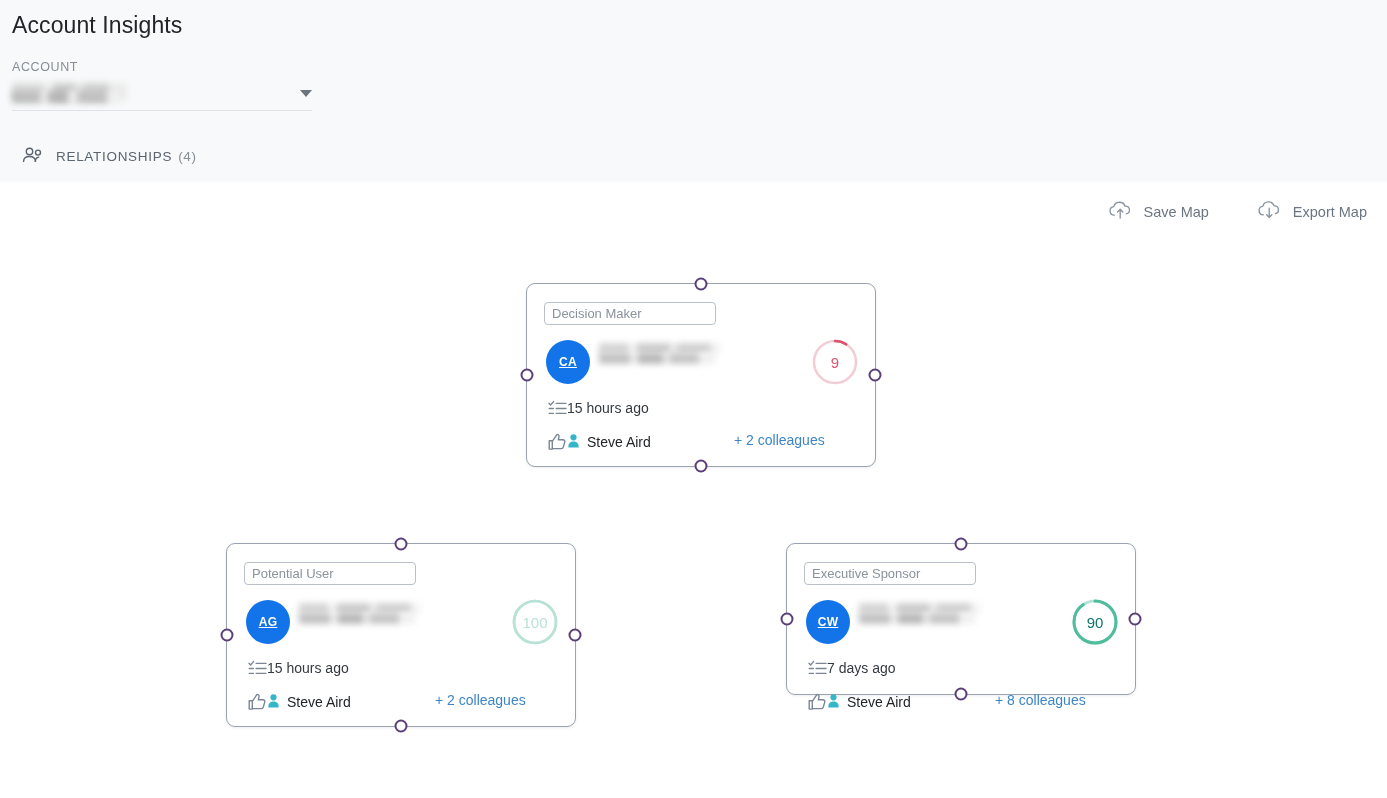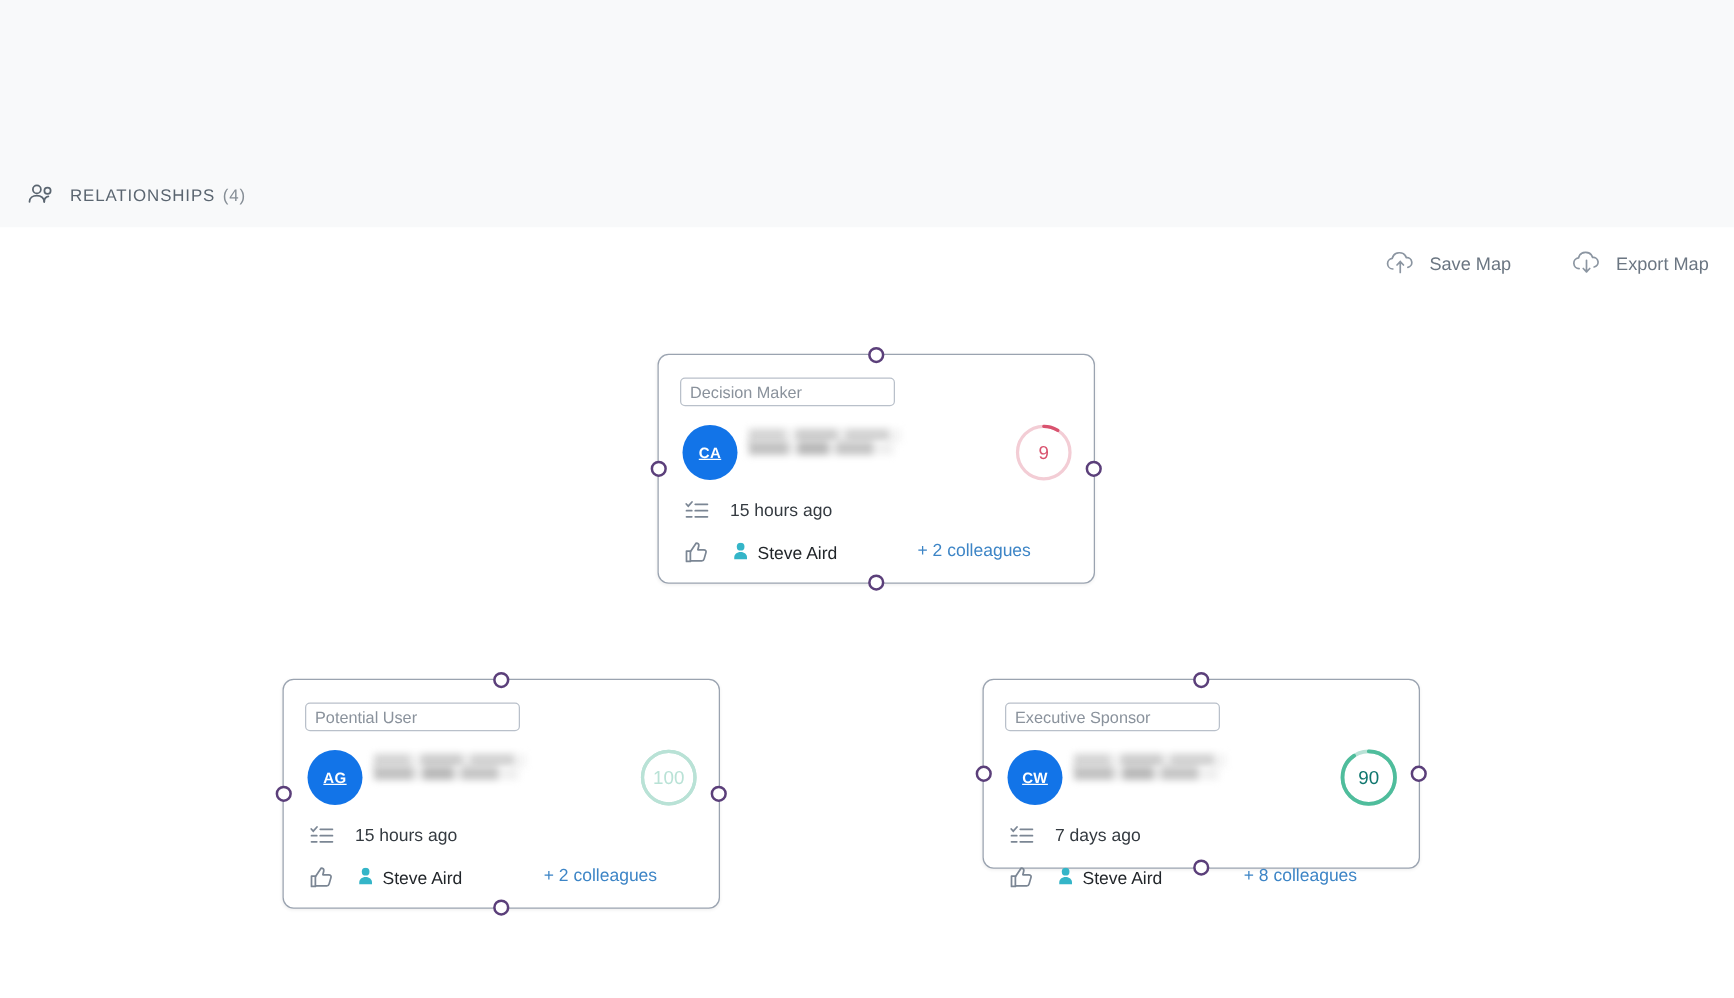--- a/index.html
+++ b/index.html
@@ -143,22 +143,22 @@
     width: 48px; height: 48px;
   }
   .score .val {
     position: absolute; inset: 0;
     display: flex; align-items: center; justify-content: center;
     font-size: 15px; font-weight: 400;
   }
   .row {
     position: absolute; left: 0; display: flex; align-items: center;
   }
-  .row.r-time { top: 114px; left: 20px; gap: 17px; }
-  .row.r-people { top: 148px; left: 20px; gap: 20px; }
+  .row.r-time { top: 114px; left: 20px; }
+  .row.r-people { top: 148px; left: 20px; gap: 1px; }
   .row .ico { width: 20px; height: 20px; display: flex; align-items: center; justify-content: center; }
   .time-text { font-size: 14px; color: #343a40; }
   .person-chip { display: flex; align-items: center; gap: 8px; font-size: 14px; color: #212529; }
   .colleagues {
     position: absolute; font-size: 14px; color: #3d85c6; cursor: pointer;
   }
 
   
   .handle {
     position: absolute;
@@ -168,21 +168,30 @@
   }
   .h-top { left: 50%; transform: translate(-50%, -50%); top: 0; }
   .h-bottom { left: 50%; transform: translate(-50%, 50%); bottom: 0; }
   .h-left { top: 50%; transform: translate(-50%, -50%); left: 0; }
   .h-right { top: 50%; transform: translate(50%, -50%); right: 0; }
 </style>
 </head>
 <body>
 
 <div class="header">
-
+  <div class="page-title">Account Insights</div>
+
+  <div class="account-block">
+    <div class="account-label">ACCOUNT</div>
+    <div class="account-select">
+      <span class="blur-bar"></span>
+      <span class="blur-bar b2"></span>
+      <span class="caret-down"></span>
+    </div>
+  </div>
 
   <div class="tabs">
     <div class="tab">
       <span class="ico">
         <svg width="22" height="18" viewBox="0 0 22 18" fill="none" stroke="#5a6570" stroke-width="1.4">
           <circle cx="7.5" cy="5.5" r="3.2"></circle>
           <path d="M1.6 15.4c0-3.2 2.7-4.9 5.9-4.9s5.9 1.7 5.9 4.9" stroke-linecap="round"></path>
           <circle cx="16" cy="6.6" r="2.5"></circle>
           <path d="M13.4 15.4c0-2.6 1.5-4 3.3-4.3" stroke-linecap="round"></path>
         </svg>

